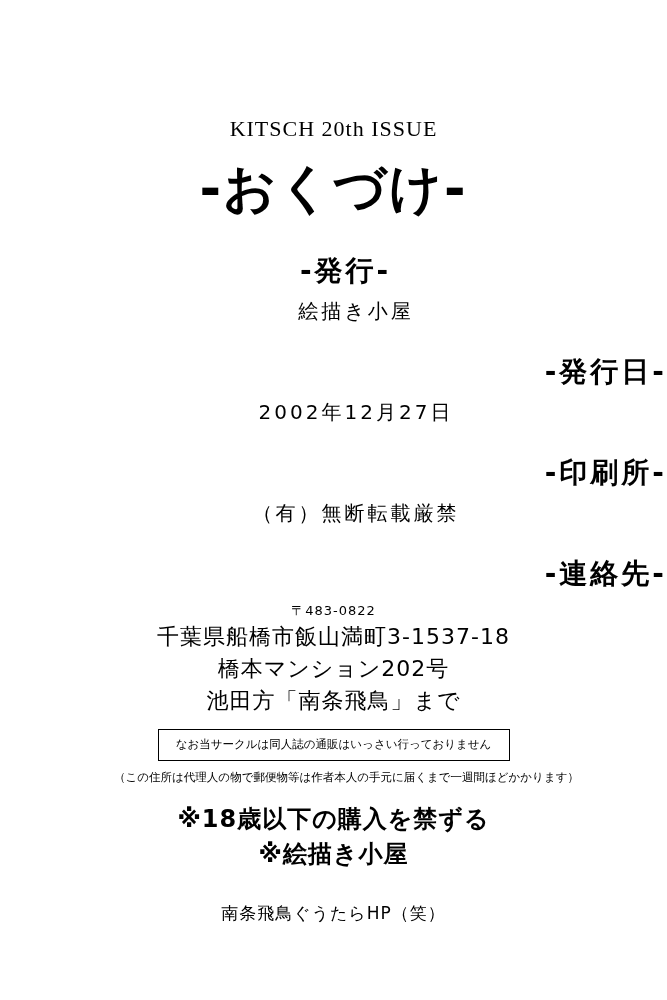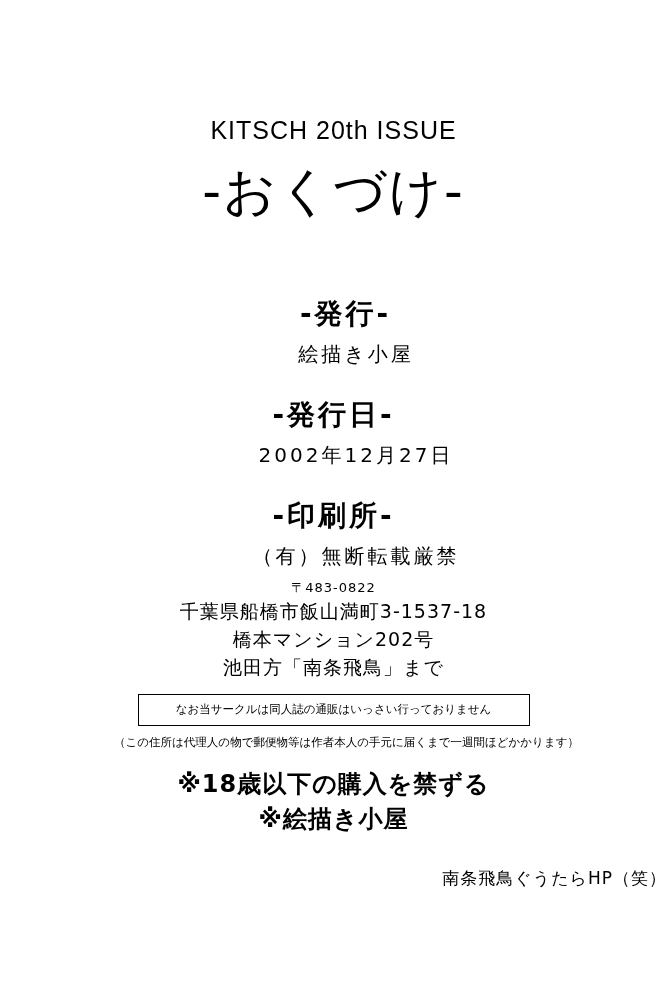--- a/index.html
+++ b/index.html
@@ -21,68 +21,68 @@
     height: 1000px;
     box-sizing: border-box;
   }
   .center {
     text-align: center;
   }
 
   
   .issue-line {
     margin-top: 116px;
-    font-size: 25px;
+    font-size: 22px;
     letter-spacing: 1px;
-    font-family: Liberation Sans, sans-serif;
+    font-family: Liberation Serif, serif;
     font-weight: 400;
   }
   .main-title {
     margin-top: 12px;
     font-size: 52px;
-    font-weight: 400;
+    font-weight: 700;
     letter-spacing: 2px;
     font-family: "DejaVu Sans", sans-serif;
   }
 
   
   .sec-head {
     font-size: 28px;
     font-weight: 700;
     letter-spacing: 3px;
     font-family: "DejaVu Sans", sans-serif;
   }
-  .sec-head.sp1 { margin-top: 68px; padding-left: 24px; }
-  .sec-head.sp2 { margin-top: 28px; }
+  .sec-head.sp1 { margin-top: 28px; padding-left: 24px; }
+  .sec-head.sp2 { margin-top: 28px; text-align: right; }
 
   .sec-body {
     font-size: 20px;
     letter-spacing: 3px;
     margin-top: 8px;
     font-family: "DejaVu Sans", sans-serif;
     padding-left: 45px;
   }
 
   .contact-postal {
     font-size: 13px;
     letter-spacing: 1px;
     margin-top: 9px;
     font-family: "DejaVu Sans", sans-serif;
   }
   .contact-line {
-    font-size: 19px;
+    font-size: 22px;
     letter-spacing: 1px;
     margin-top: 2px;
     font-family: "DejaVu Sans", sans-serif;
   }
 
   
   .notice-box {
     margin: 13px auto 0 auto;
-    width: 392px;
+    width: 352px;
     border: 1px solid #000000;
     padding: 6px 4px 7px 4px;
     box-sizing: border-box;
   }
   .notice-box div {
     font-size: 11.5px;
     line-height: 1.45;
     font-family: "DejaVu Sans", sans-serif;
   }
 
@@ -101,40 +101,40 @@
     font-family: "DejaVu Sans", sans-serif;
   }
   .warn.first { margin-top: 18px; }
   .warn.second { margin-top: 3px; }
 
   .hp-line {
     margin-top: 32px;
     font-size: 17px;
     letter-spacing: 1px;
     font-family: "DejaVu Sans", sans-serif;
-    text-align: right;
   }
 </style>
 </head>
 <body>
 
 <div class="page">
 
   <div class="issue-line center">KITSCH  20th ISSUE</div>
   <div class="main-title center">-おくづけ-</div>
 
   <div class="sec-head center sp1">-発行-</div>
   <div class="sec-body center">絵描き小屋</div>
 
   <div class="sec-head center sp2">-発行日-</div>
   <div class="sec-body center">2002年12月27日</div>
 
   <div class="sec-head center sp2">-印刷所-</div>
   <div class="sec-body center">（有）無断転載厳禁</div>
 
+  <div class="sec-head center sp2">-連絡先-</div>
   <div class="contact-postal center">〒483-0822</div>
   <div class="contact-line center">千葉県船橋市飯山満町3-1537-18</div>
   <div class="contact-line center">橋本マンション202号</div>
   <div class="contact-line center">池田方「南条飛鳥」まで</div>
 
   <div class="notice-box">
     <div class="center">なお当サークルは同人誌の通販はいっさい行っておりません</div>
   </div>
 
   <div class="paren-note center">（この住所は代理人の物で郵便物等は作者本人の手元に届くまで一週間ほどかかります）</div>

